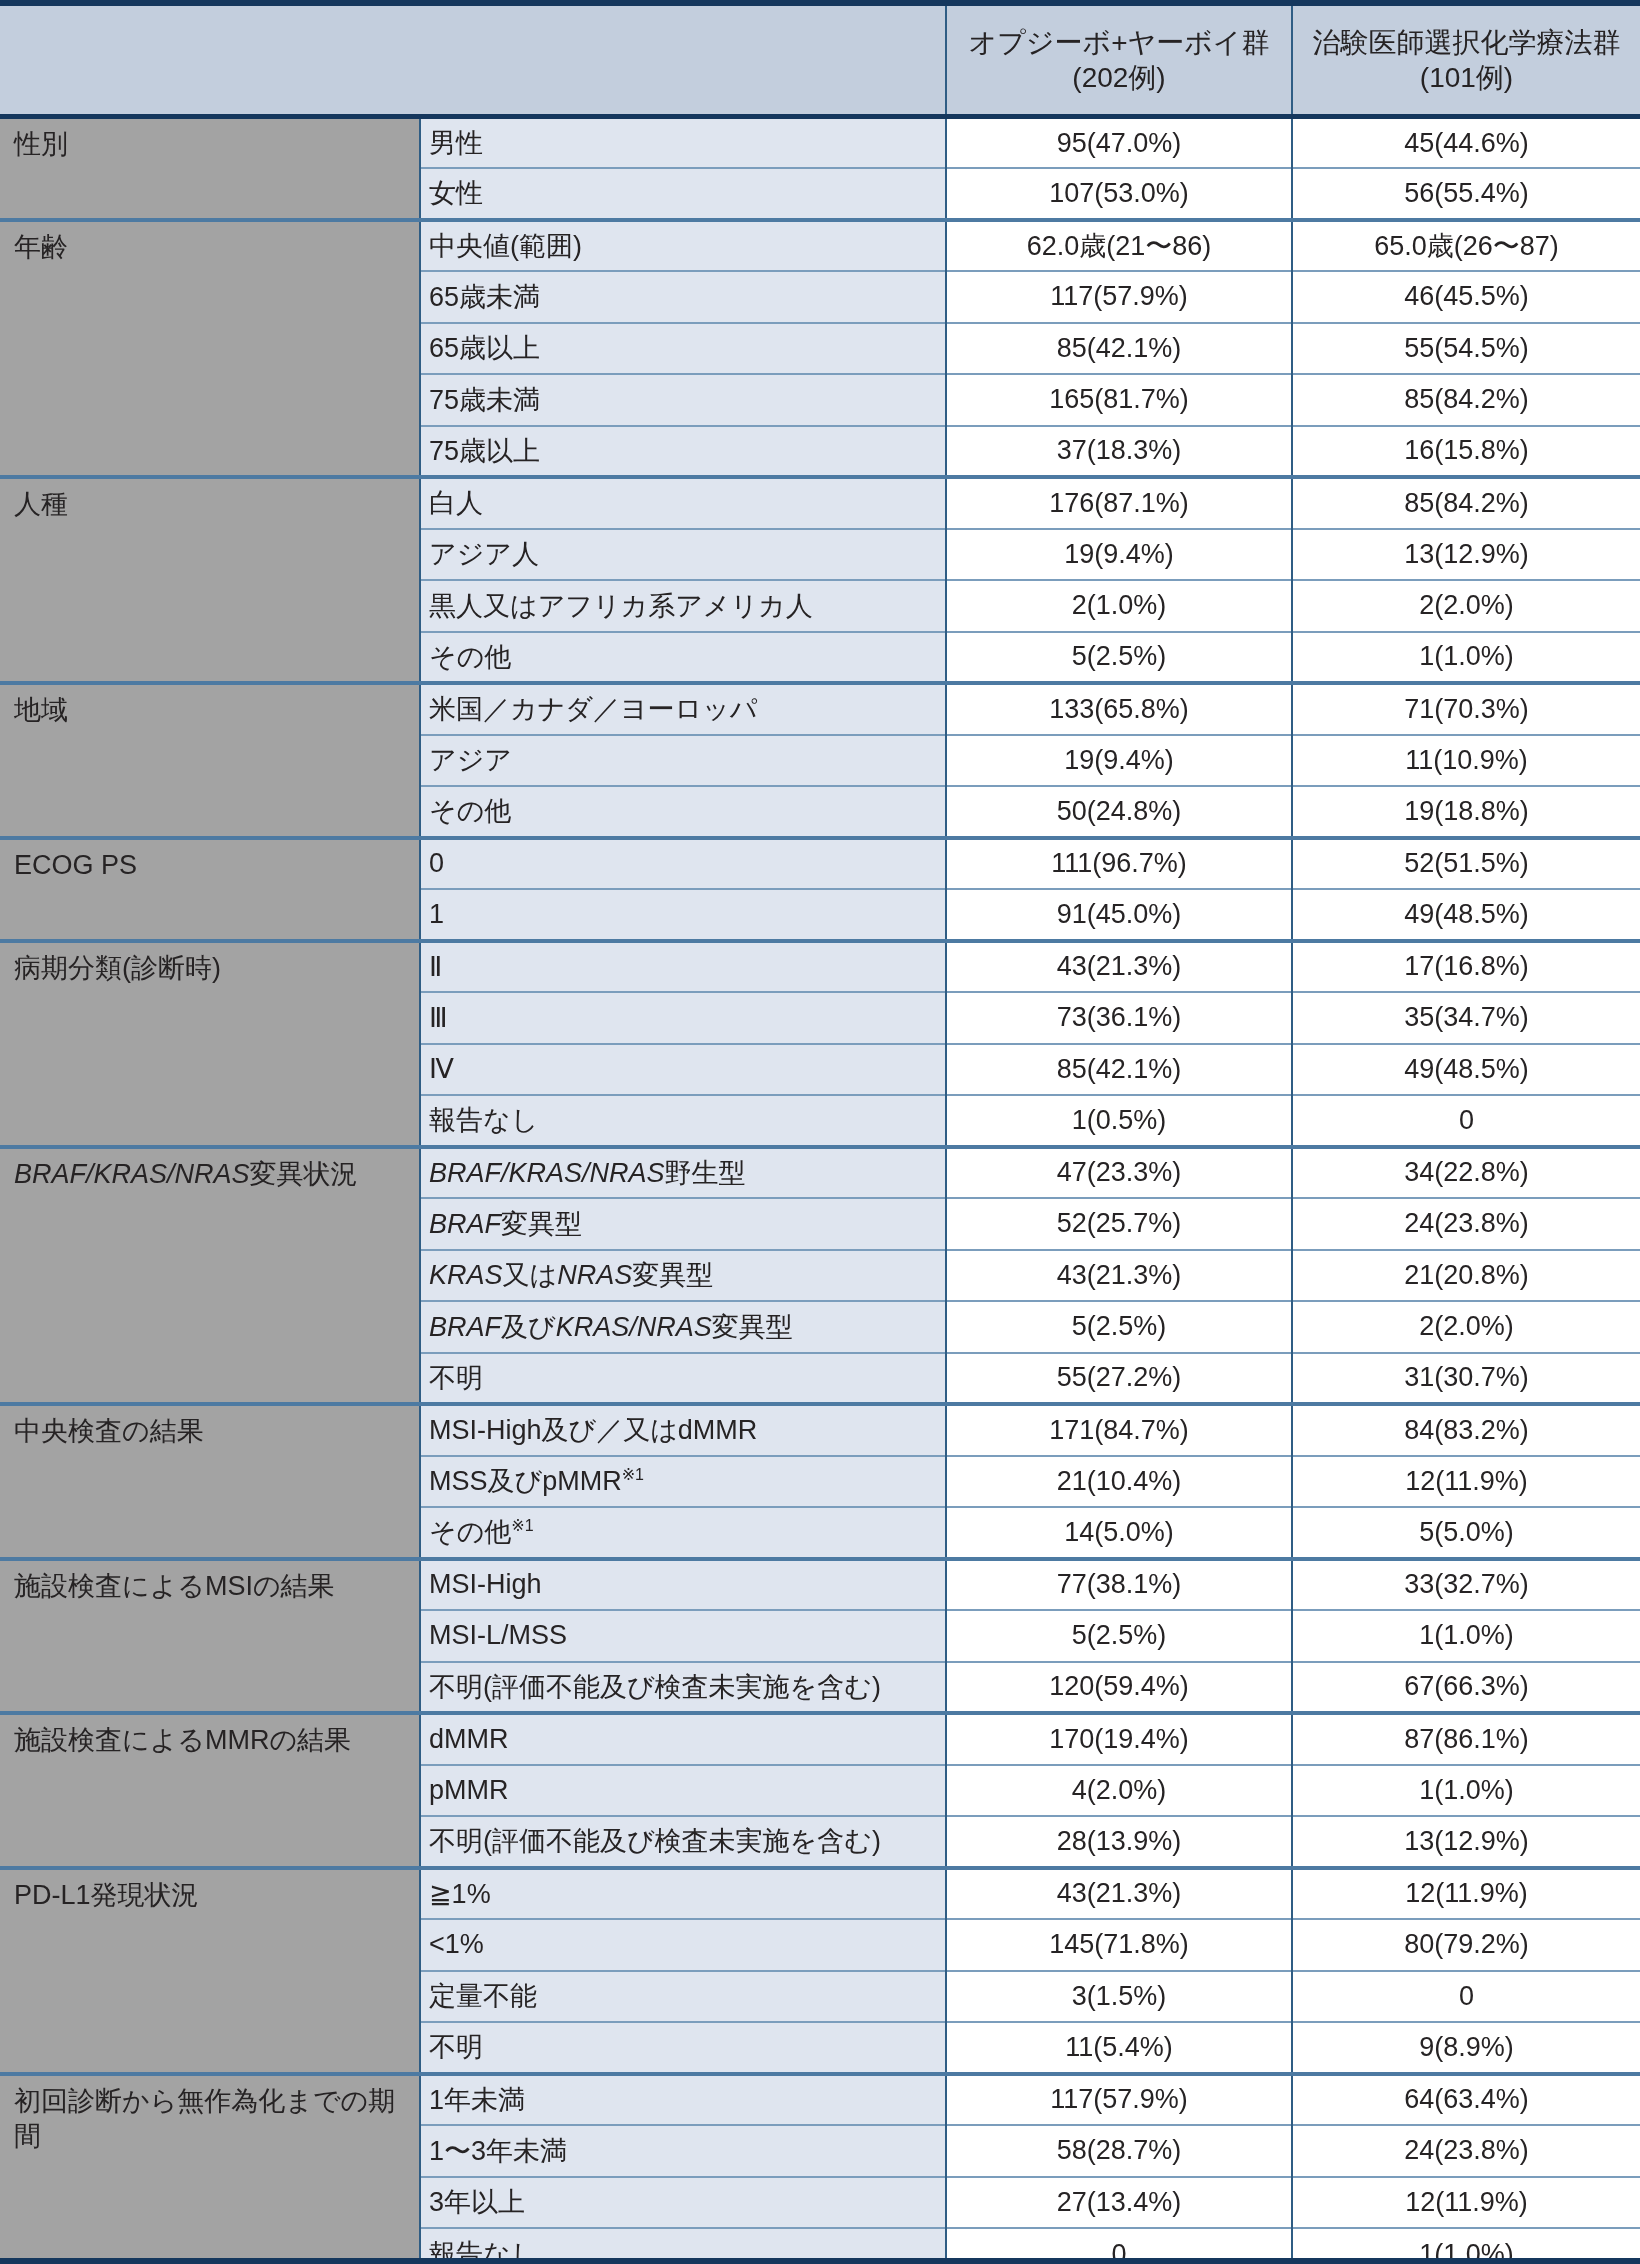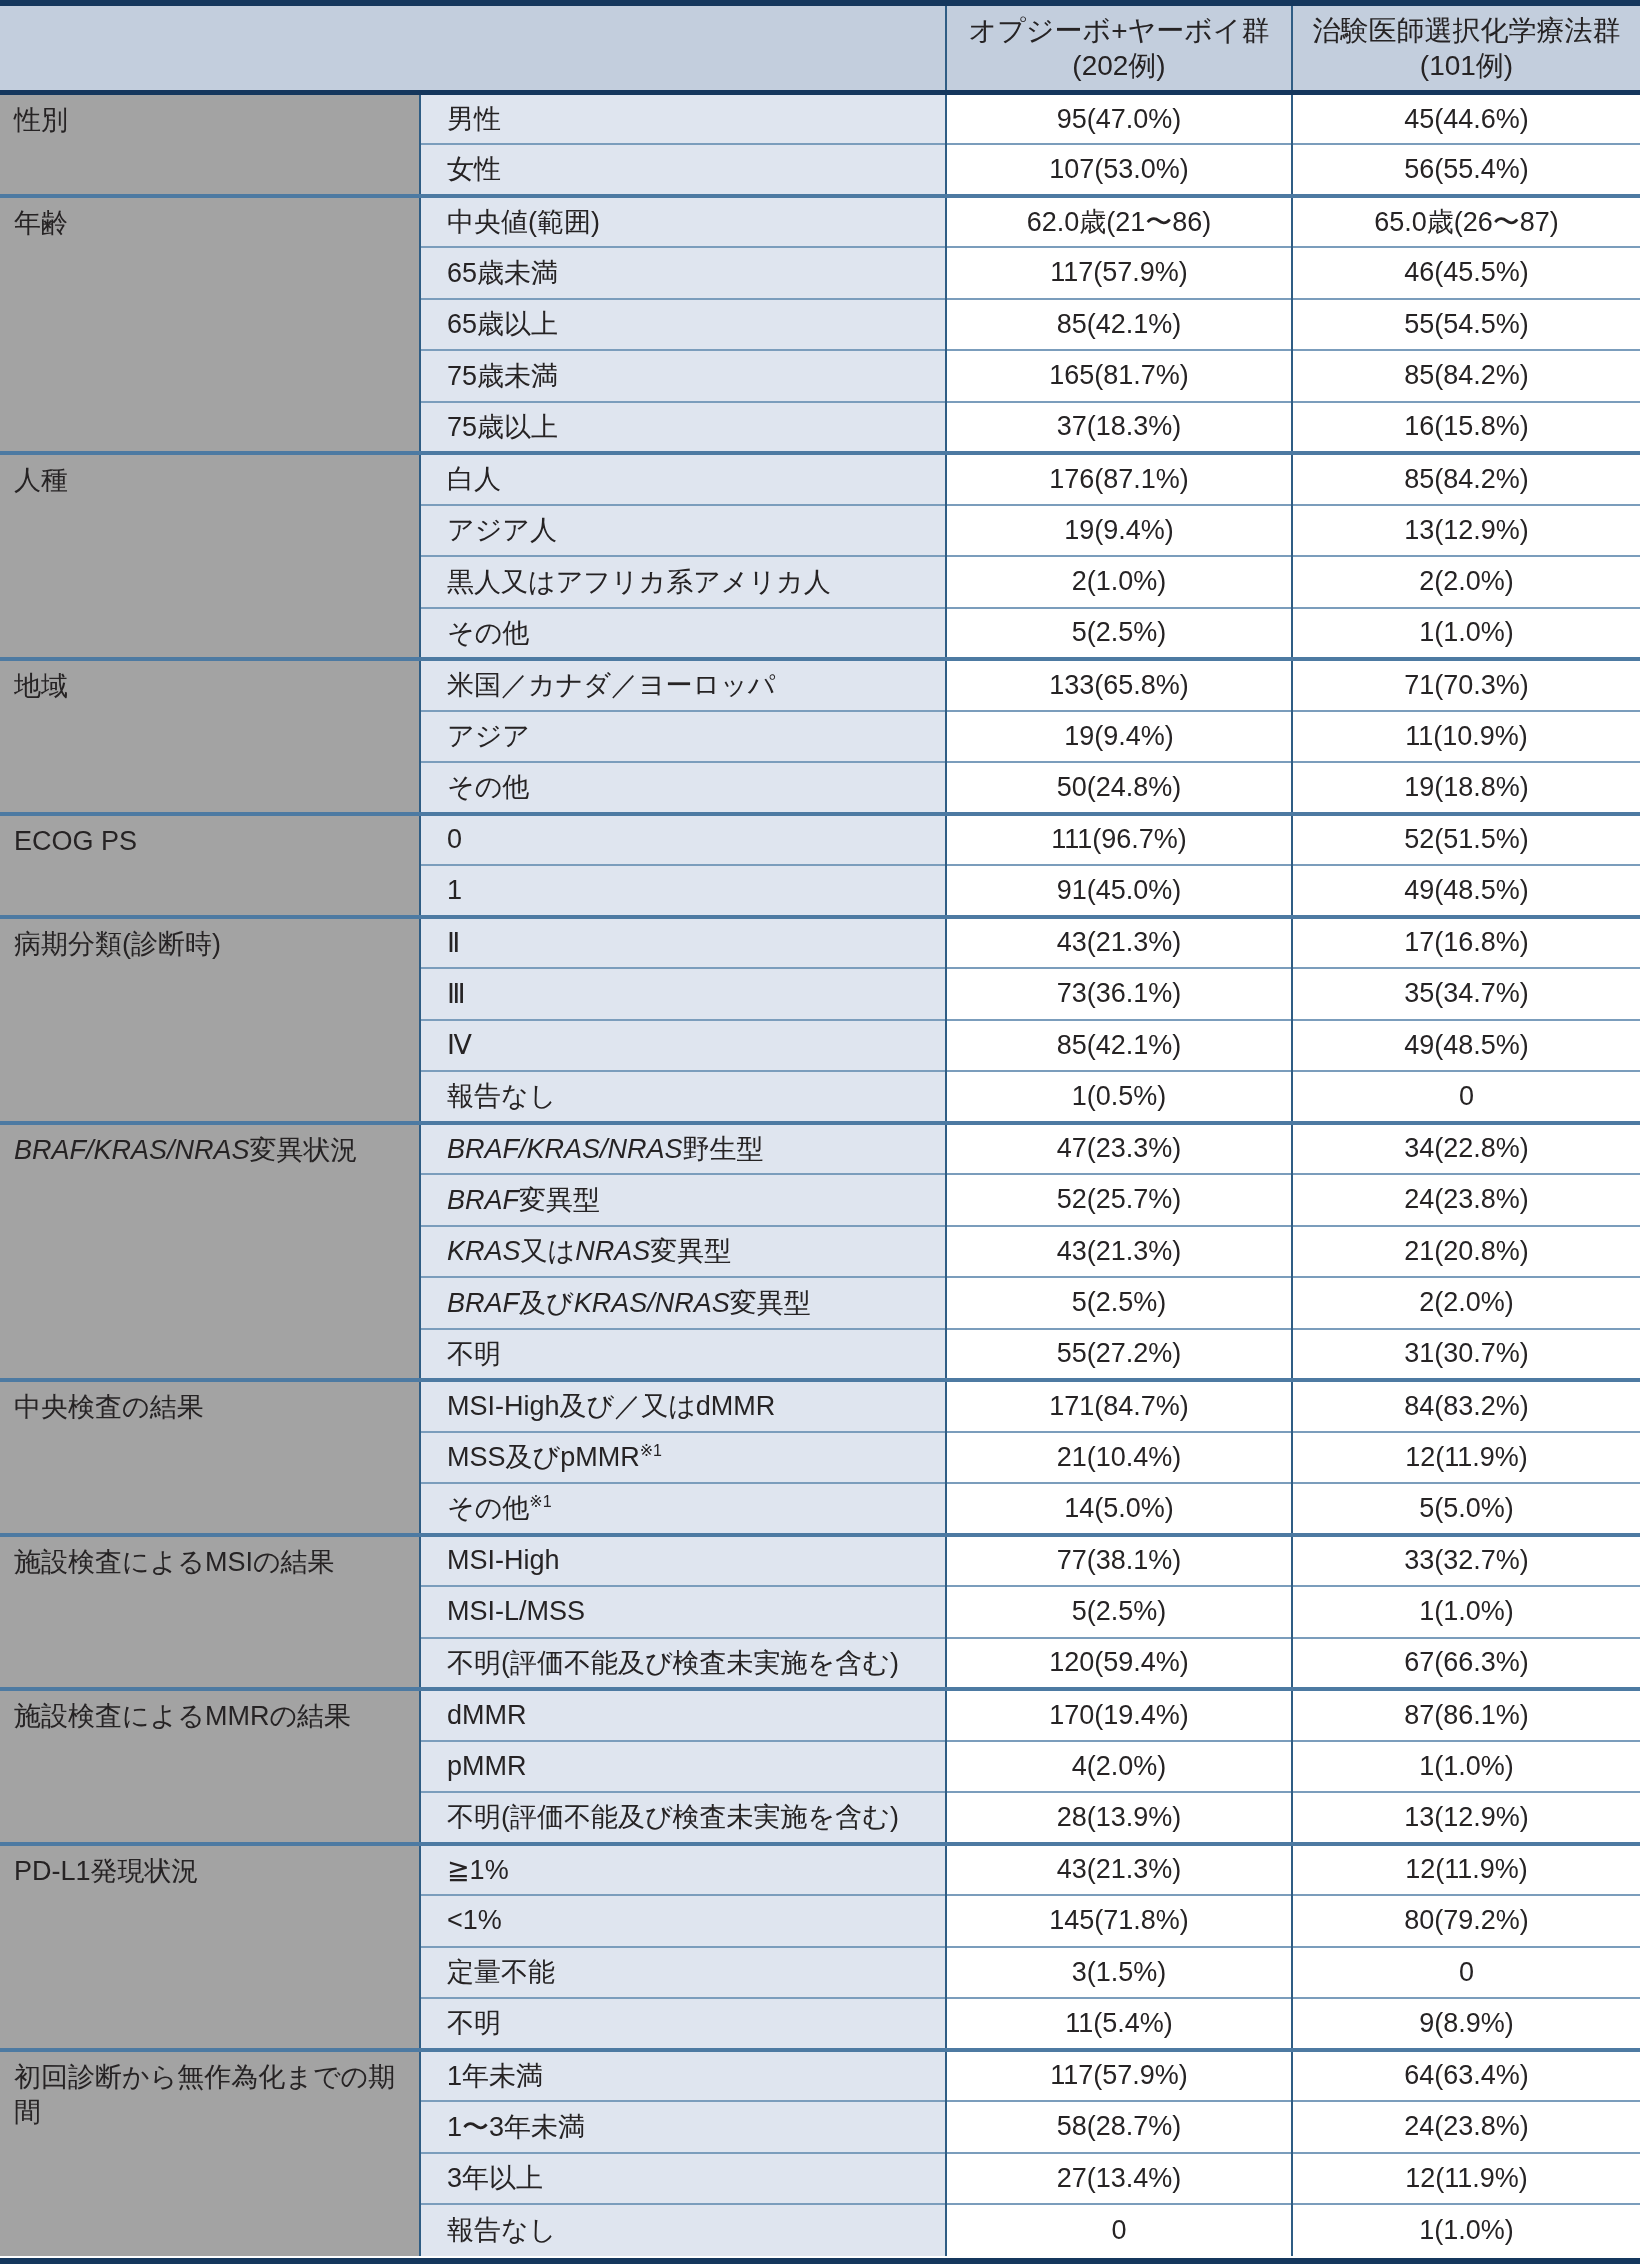--- a/index.html
+++ b/index.html
@@ -27,21 +27,21 @@
   }
   
   thead th {
     height: 84px;
     background: #c3cedd;
     font-weight: normal;
     font-size: 28px;
     line-height: 35px;
     text-align: center;
     vertical-align: middle;
-    padding: 0;
+    padding: 12px;
     border-bottom: 5px solid #15375d;
   }
   thead th.arm { border-left: 2px solid #2f5d84; }
   thead .arm-name, thead .arm-n { display: block; }
   
   tbody td {
     height: 51.5px;
     box-sizing: border-box;
     font-size: 27px;
     padding: 0;
@@ -52,21 +52,21 @@
     border-right: 2px solid #2f5d84;
     vertical-align: top;
     text-align: left;
     padding: 8px 10px 0 14px;
     line-height: 35px;
   }
   td.sub {
     background: #dfe5ef;
     border-right: 2px solid #2f5d84;
     text-align: left;
-    padding-left: 26px;
+    padding-left: 8px;
     padding-right: 8px;
   }
   td.v { background: #ffffff; text-align: center; }
   td.v1 { border-right: 2px solid #2f5d84; margin-left: 8px; }
   
   tr.in-group td.sub, tr.in-group td.v { border-top: 2px solid #7b9dbc; }
   
   tr.group-start td { border-top: 4px solid #4d7aa2; }
   sup { font-size: 16px; vertical-align: super; line-height: 0; }
   i { font-style: italic; }

